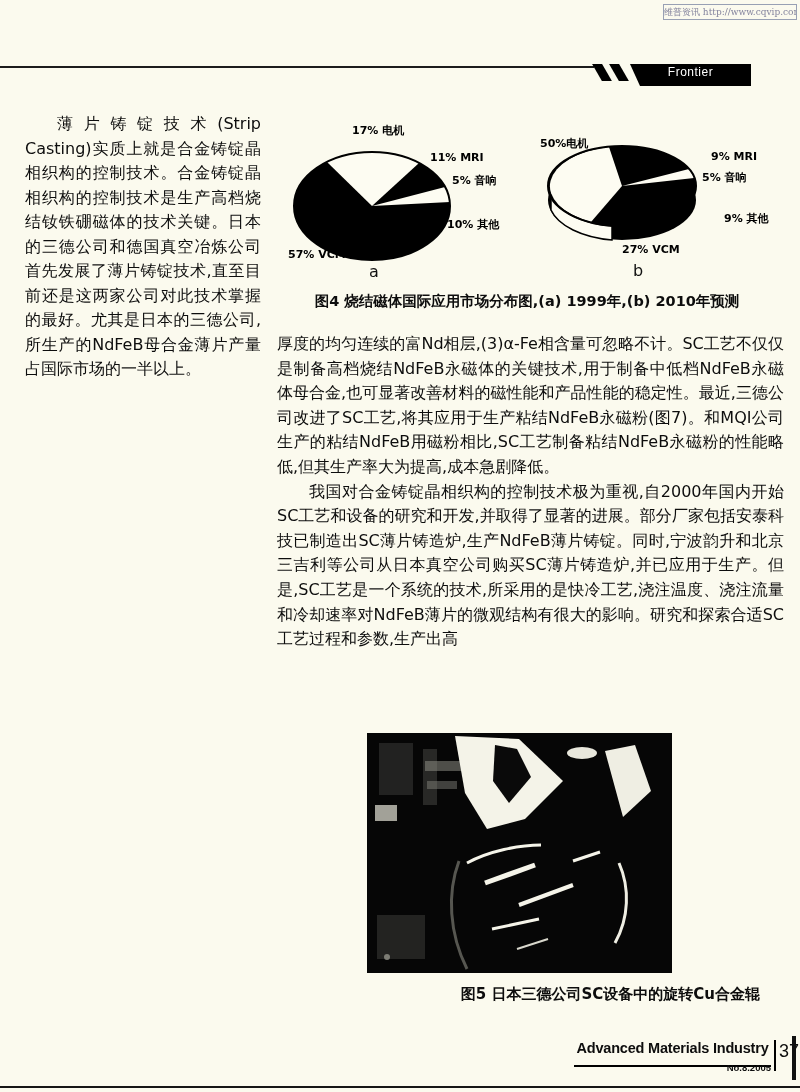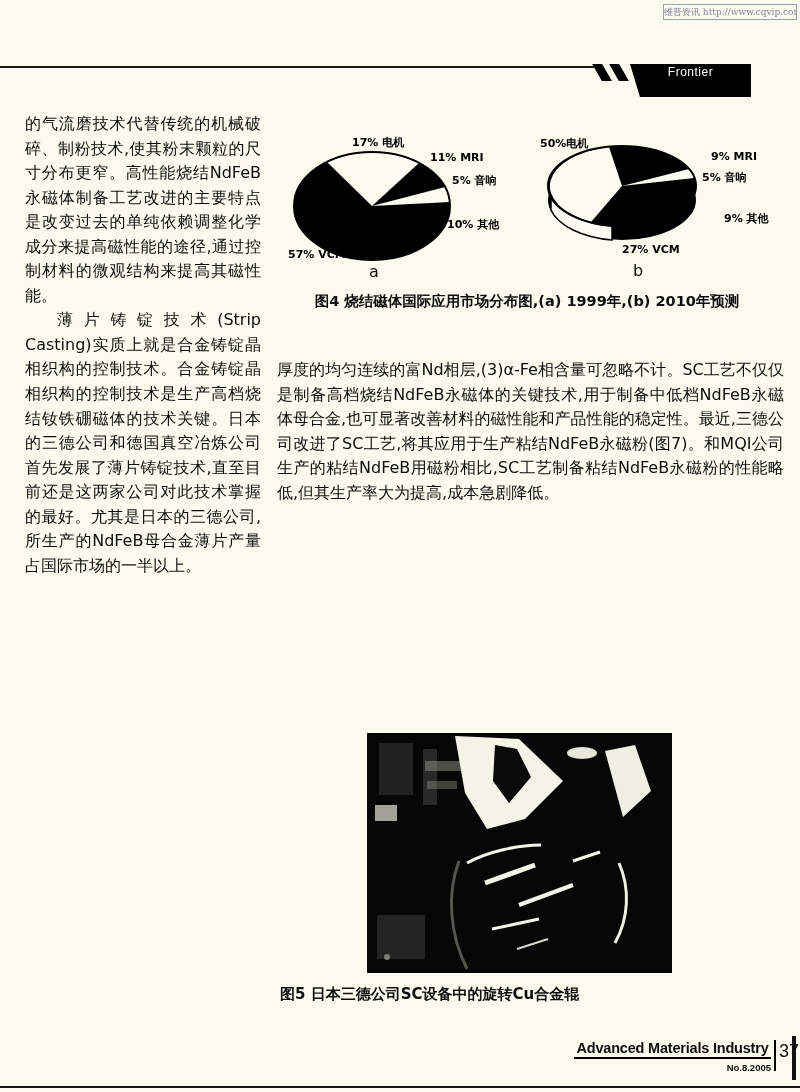--- a/index.html
+++ b/index.html
@@ -16,62 +16,62 @@
     border:1px solid #98a0b4; color:#84849e; font-size:9px; line-height:14px;
     text-align:center; white-space:nowrap; overflow:hidden;
     font-family:"DejaVu Serif", serif;
   }
   
   .topline { position:absolute; top:66px; left:0; width:594px; height:2px; background:#1c1c1c; }
   .hstripe { position:absolute; top:64px; width:10px; height:17px; background:#000; transform:skewX(30deg); }
   .hstripe.s1 { left:597px; }
   .hstripe.s2 { left:614px; }
   .frontier {
-    position:absolute; top:64px; left:630px; width:121px; height:33px;
+    position:absolute; top:64px; left:630px; width:121px; height:22px;
     background:#000; color:#fff; font-size:12px; line-height:17px; text-align:center;
     font-family:"Liberation Sans", sans-serif;
     clip-path:polygon(0 0, 100% 0, 100% 100%, 10px 100%);
     letter-spacing:0.5px;
   }
   
   .cjk { text-align:justify; text-justify:inter-ideograph; }
   .col-left {
     position:absolute; left:25px; top:112px; width:236px;
     font-size:16px; line-height:24.55px;
   }
   .col-right {
-    position:absolute; left:277px; top:358px; width:507px;
+    position:absolute; left:277px; top:332px; width:507px;
     font-size:16px; line-height:24.6px;
   }
   .col-left p, .col-right p { margin:0; }
   .indent { text-indent:2em; }
   
   .fig4-caption {
     position:absolute; left:268px; top:292px; width:518px;
     font-size:14.5px; font-weight:bold; text-align:center; white-space:nowrap;
   }
   .pie-svg { position:absolute; }
   .pie-a { left:284px; top:142px; }
   .pie-b { left:545px; top:140px; }
   .chart-label {
     position:absolute; font-size:11px; font-weight:bold; white-space:nowrap; color:#000;
   }
   .chart-sublabel { position:absolute; font-size:16px; color:#111; }
   
   .photo { position:absolute; left:367px; top:733px; width:305px; height:240px; }
   .fig5-caption {
     position:absolute; left:280px; top:985px; width:480px;
-    font-size:15px; font-weight:bold; text-align:left; white-space:nowrap;
+    font-size:15px; font-weight:bold; text-align:right; white-space:nowrap;
   }
   
   .footer-journal {
     position:absolute; top:1040px; left:574px; width:197px;
     font-family:"Liberation Sans", sans-serif; font-weight:bold;
     font-size:14.5px; text-align:center; letter-spacing:-0.2px;
-    border-bottom:2.5px solid #000; padding-bottom:1px; white-space:nowrap;
+    border-bottom:2.5px solid #000; padding-bottom:9px; white-space:nowrap;
   }
   .footer-vbar { position:absolute; top:1040px; left:774px; width:2px; height:31px; background:#000; }
   .footer-page { position:absolute; top:1041px; left:779px; font-size:18px; font-family:"Liberation Sans", sans-serif; }
   .footer-issue {
     position:absolute; top:1062px; left:574px; width:197px;
     font-family:"Liberation Sans", sans-serif; font-weight:bold; font-size:9.5px; text-align:right;
   }
   .bottomline { position:absolute; top:1086px; left:0; width:800px; height:2px; background:#161616; }
   .edge-mark { position:absolute; top:1036px; left:792px; width:4px; height:44px; background:#111; }
 </style>
@@ -81,31 +81,30 @@
 <div class="page">
 
   <div class="watermark">维普资讯 http://www.cqvip.com</div>
 
   <div class="topline"></div>
   <div class="hstripe s1"></div>
   <div class="hstripe s2"></div>
   <div class="frontier">Frontier</div>
 
   <div class="col-left cjk">
-    <p>的气流磨技术代替传统的机械破碎、制粉技术,使其粉末颗粒的尺寸分布更窄。高性能烧结NdFeB永磁体制备工艺改进的主要特点是改变过去的单纯依赖调整化学成分来提高磁性能的途径,通过控制材料的微观结构来提高其磁性能。</p>
     <p class="indent">薄片铸锭技术(Strip Casting)实质上就是合金铸锭晶相织构的控制技术。合金铸锭晶相织构的控制技术是生产高档烧结钕铁硼磁体的技术关键。日本的三德公司和德国真空冶炼公司首先发展了薄片铸锭技术,直至目前还是这两家公司对此技术掌握的最好。尤其是日本的三德公司,所生产的NdFeB母合金薄片产量占国际市场的一半以上。</p>
   </div>
 
   <svg class="pie-svg pie-a" width="176" height="122" viewBox="0 0 176 122">
     <ellipse cx="88" cy="64" rx="78" ry="54" fill="#000"></ellipse>
     <path d="M 88 64 L 135 21 A 78 54 0 0 0 43 20 Z" fill="#fdfcf2"></path>
     <path d="M 88 64 L 166 60 A 78 54 0 0 0 161 45 Z" fill="#fdfcf2"></path>
     <ellipse cx="88" cy="64" rx="78" ry="54" fill="none" stroke="#000" stroke-width="2"></ellipse>
   </svg>
-  <div class="chart-label" style="left:352px; top:135px;">17% 电机</div>
+  <div class="chart-label" style="left:352px; top:123px;">17% 电机</div>
   <div class="chart-label" style="left:430px; top:151px;">11% MRI</div>
   <div class="chart-label" style="left:452px; top:173px;">5% 音响</div>
   <div class="chart-label" style="left:447px; top:217px;text-align:center;">10% 其他</div>
   <div class="chart-label" style="left:288px; top:248px;">57% VCM</div>
   <div class="chart-sublabel" style="left:369px; top:262px;">a</div>
 
   <svg class="pie-svg pie-b" width="200" height="115" viewBox="0 0 200 115">
     <ellipse cx="77" cy="60" rx="74" ry="40" fill="#000"></ellipse>
     <path d="M 6 56 A 74 40 0 0 0 67 86 L 67 100 A 74 40 0 0 1 6 70 Z" fill="#fdfcf2" stroke="#000" stroke-width="1.5"></path>
     <ellipse cx="77" cy="46" rx="74" ry="40" fill="#000"></ellipse>
@@ -117,20 +116,21 @@
   <div class="chart-label" style="left:688px; top:150px;margin-left:23px;">9% MRI</div>
   <div class="chart-label" style="left:702px; top:170px;">5% 音响</div>
   <div class="chart-label" style="left:724px; top:211px;">9% 其他</div>
   <div class="chart-label" style="left:622px; top:243px;">27% VCM</div>
   <div class="chart-sublabel" style="left:633px; top:261px;">b</div>
 
   <div class="fig4-caption">图4 烧结磁体国际应用市场分布图,(a) 1999年,(b) 2010年预测</div>
 
   <div class="col-right cjk">
     <p>厚度的均匀连续的富Nd相层,(3)α-Fe相含量可忽略不计。SC工艺不仅仅是制备高档烧结NdFeB永磁体的关键技术,用于制备中低档NdFeB永磁体母合金,也可显著改善材料的磁性能和产品性能的稳定性。最近,三德公司改进了SC工艺,将其应用于生产粘结NdFeB永磁粉(图7)。和MQI公司生产的粘结NdFeB用磁粉相比,SC工艺制备粘结NdFeB永磁粉的性能略低,但其生产率大为提高,成本急剧降低。</p>
+    <p class="indent">我国对合金铸锭晶相织构的控制技术极为重视,自2000年国内开始SC工艺和设备的研究和开发,并取得了显著的进展。部分厂家包括安泰科技已制造出SC薄片铸造炉,生产NdFeB薄片铸锭。同时,宁波韵升和北京三吉利等公司从日本真空公司购买SC薄片铸造炉,并已应用于生产。但是,SC工艺是一个系统的技术,所采用的是快冷工艺,浇注温度、浇注流量和冷却速率对NdFeB薄片的微观结构有很大的影响。研究和探索合适SC工艺过程和参数,生产出高</p>
   </div>
 
   <svg class="photo" viewBox="0 0 305 240">
     <rect x="0" y="0" width="305" height="240" fill="#060606"></rect>
     <rect x="12" y="10" width="34" height="52" fill="#3a3a38" opacity="0.55"></rect>
     <rect x="56" y="16" width="14" height="56" fill="#4a4a46" opacity="0.5"></rect>
     <rect x="58" y="28" width="36" height="10" fill="#8a8a82" opacity="0.55"></rect>
     <rect x="60" y="48" width="30" height="8" fill="#8a8a82" opacity="0.45"></rect>
     <path d="M 88 3 L 152 6 L 196 48 L 158 86 L 120 96 L 98 60 Z" fill="#f4f3e8"></path>
     <path d="M 128 12 L 150 16 L 164 44 L 142 70 L 126 48 Z" fill="#0a0a0a"></path>

